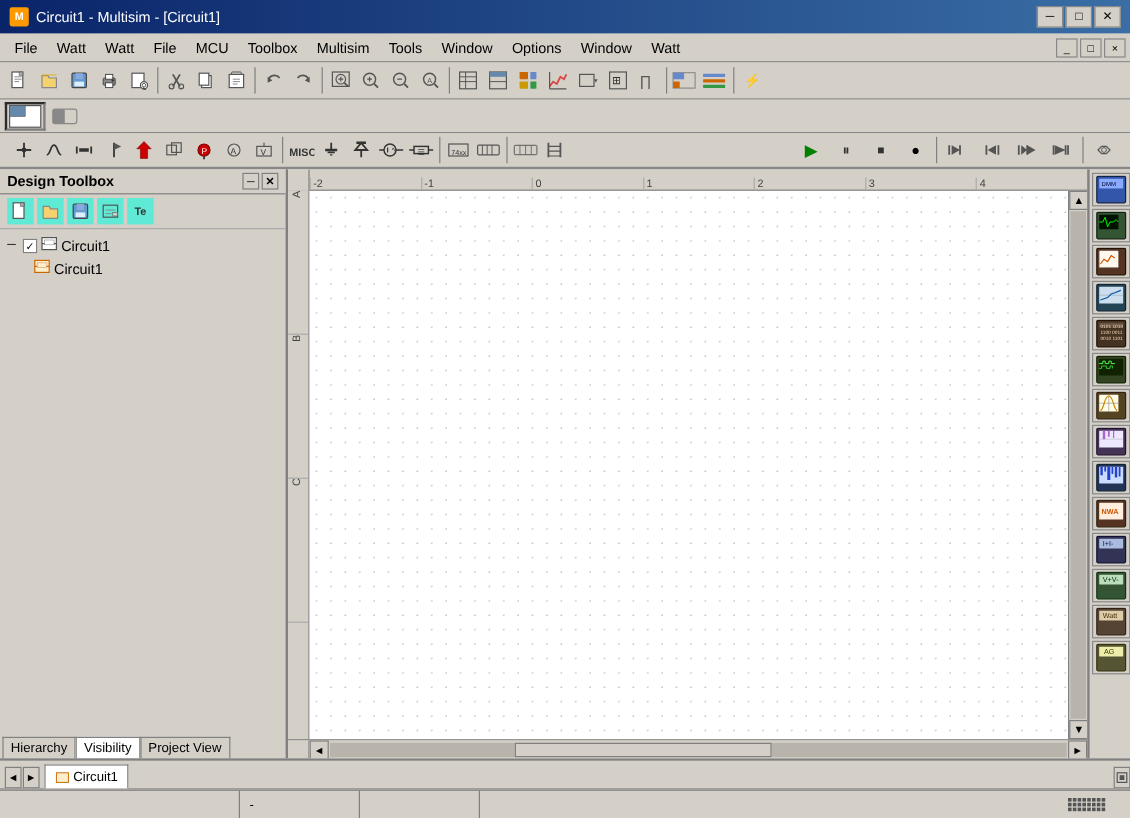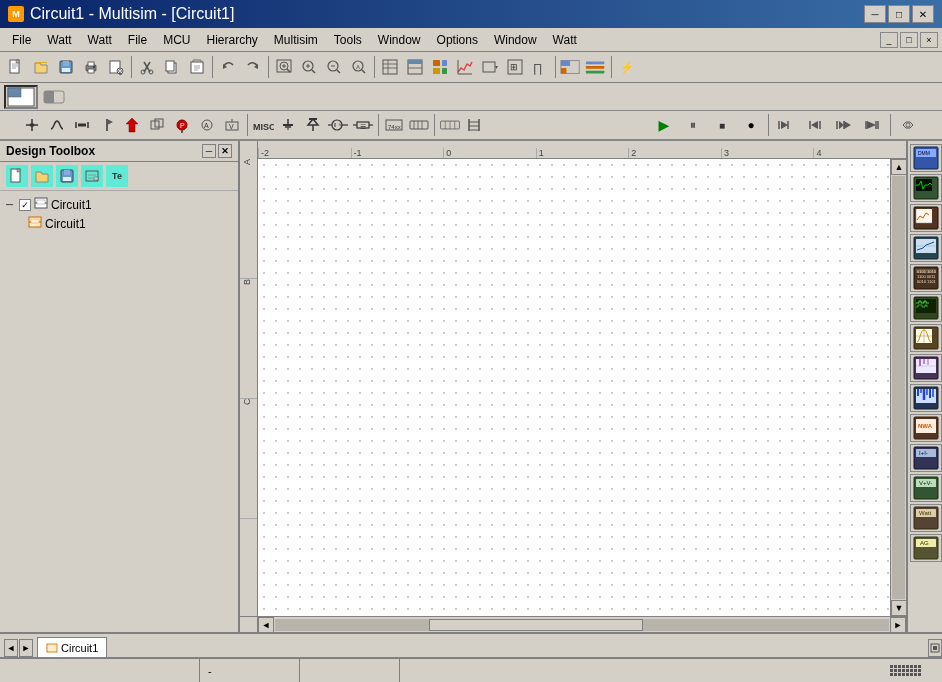--- a/index.html
+++ b/index.html
@@ -10,21 +10,21 @@
       background: linear-gradient(to right, #0a246a, #3a6ea5);
       color: white;
       height: 28px;
       display: flex;
       align-items: center;
       padding: 0 8px;
       justify-content: space-between;
     }
     .title-bar-left { display: flex; align-items: center; gap: 6px; }
     .title-bar-icon { width: 16px; height: 16px; background: #ff9900; border-radius: 2px; display: flex; align-items: center; justify-content: center; font-size: 9px; color: white; font-weight: bold; }
-    .title-bar-text { font-size: 16px; font-weight: normal; text-align: right; }
+    .title-bar-text { font-size: 12px; font-weight: normal; text-align: right; }
     .title-bar-controls { display: flex; gap: 2px; }
     .title-btn { width: 22px; height: 18px; background: #d4d0c8; border: 1px solid #888; display: flex; align-items: center; justify-content: center; font-size: 10px; cursor: pointer; color: #000; }
 
     
     .menu-bar {
       background: #d4d0c8;
       height: 24px;
       display: flex;
       align-items: center;
       padding: 0 4px;
@@ -348,21 +348,21 @@
       <div class="title-btn close">✕</div>
     </div>
   </div>
 
   <div class="menu-bar">
     <div class="menu-item">File</div>
     <div class="menu-item">Watt</div>
     <div class="menu-item">Watt</div>
     <div class="menu-item">File</div>
     <div class="menu-item">MCU</div>
-    <div class="menu-item">Hierarchy</div>
+    <div class="menu-item">Toolbox</div>
     <div class="menu-item">Multisim</div>
     <div class="menu-item">Tools</div>
     <div class="menu-item">Window</div>
     <div class="menu-item">Options</div>
     <div class="menu-item">Window</div>
     <div class="menu-item">Watt</div>
     <div class="menu-item-right">
       <div class="win-ctrl">_</div>
       <div class="win-ctrl">□</div>
       <div class="win-ctrl">×</div>
@@ -560,21 +560,21 @@
         </svg>
     </button>
     <button class="tb-btn" style="width:28px;">
       <svg width="22" height="20" viewBox="0 0 22 20">
           <rect x="1" y="4" width="20" height="12" fill="#d4d0c8" stroke="#888" stroke-width="1" rx="2"></rect>
           <rect x="1" y="4" width="10" height="12" fill="#888" rx="1"></rect>
         </svg>
     </button>
   </div>
 
-  <div style="display:flex; background:#d4d0c8; border-bottom:2px solid #888; height:30px; align-items:center; padding:0 20px;">
+  <div style="display:flex; background:#d4d0c8; border-bottom:2px solid #888; height:30px; align-items:center; padding:0 8px;">
 
     <div style="display:flex; gap:1px; align-items:center; flex:1;">
       <button class="tb-btn">
         <svg width="16" height="16" viewBox="0 0 16 16">
             <line x1="2" y1="8" x2="14" y2="8" stroke="#333" stroke-width="1.5"></line>
             <line x1="8" y1="2" x2="8" y2="14" stroke="#333" stroke-width="1.5"></line>
             <circle cx="8" cy="8" r="2" fill="#333"></circle>
           </svg>
       </button>
       <button class="tb-btn">
@@ -810,20 +810,25 @@
                   <rect x="3" y="4" width="8" height="4" fill="none" stroke="#cc9966" stroke-width="0.5"></rect>
                   <line x1="1" y1="7" x2="3" y2="7" stroke="#cc6600" stroke-width="1"></line>
                   <line x1="11" y1="7" x2="13" y2="7" stroke="#cc6600" stroke-width="1"></line>
                 </svg>
             </span>
             <span>Circuit1</span>
           </div>
         </div>
       </div>
 
+      <div class="toolbox-bottom-tabs">
+        <div class="toolbox-nav-tab">Hierarchy</div>
+        <div class="toolbox-nav-tab active">Visibility</div>
+        <div class="toolbox-nav-tab">Project View</div>
+      </div>
     </div>
 
     <div class="center-panel">
 
       <div class="ruler-row">
         <div class="ruler-corner-box"></div>
         <div class="ruler-h-bar">
           <span class="ruler-h-tick">-2</span>
           <span class="ruler-h-tick">-1</span>
           <span class="ruler-h-tick">0</span>

